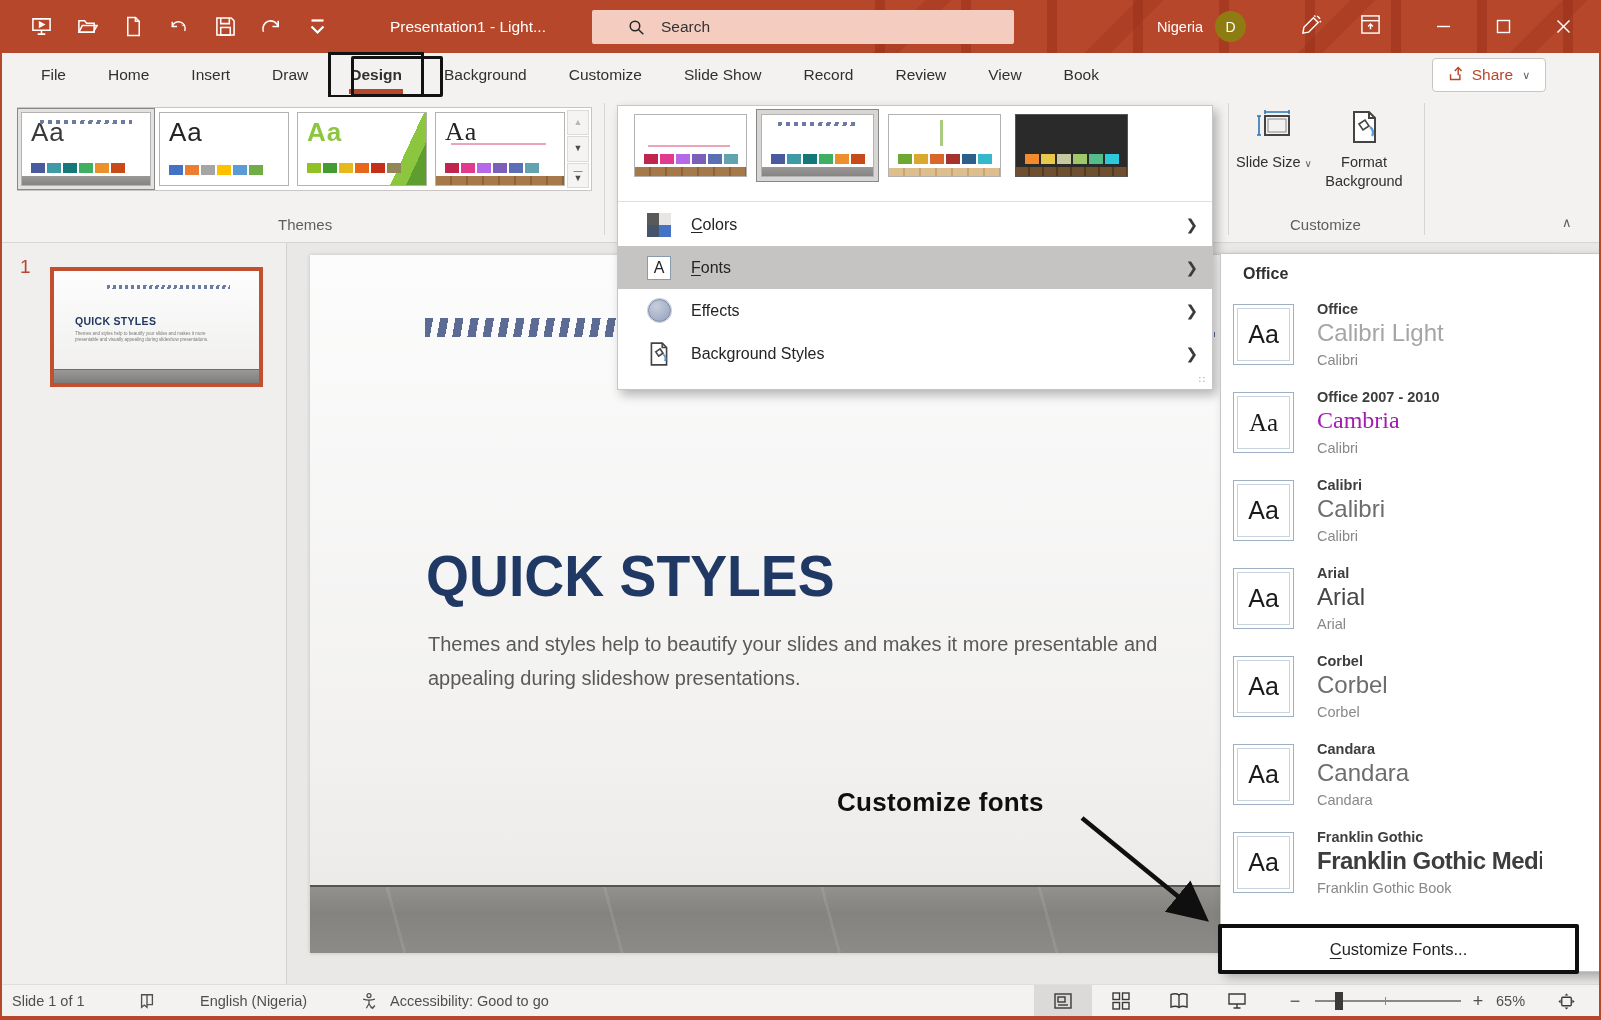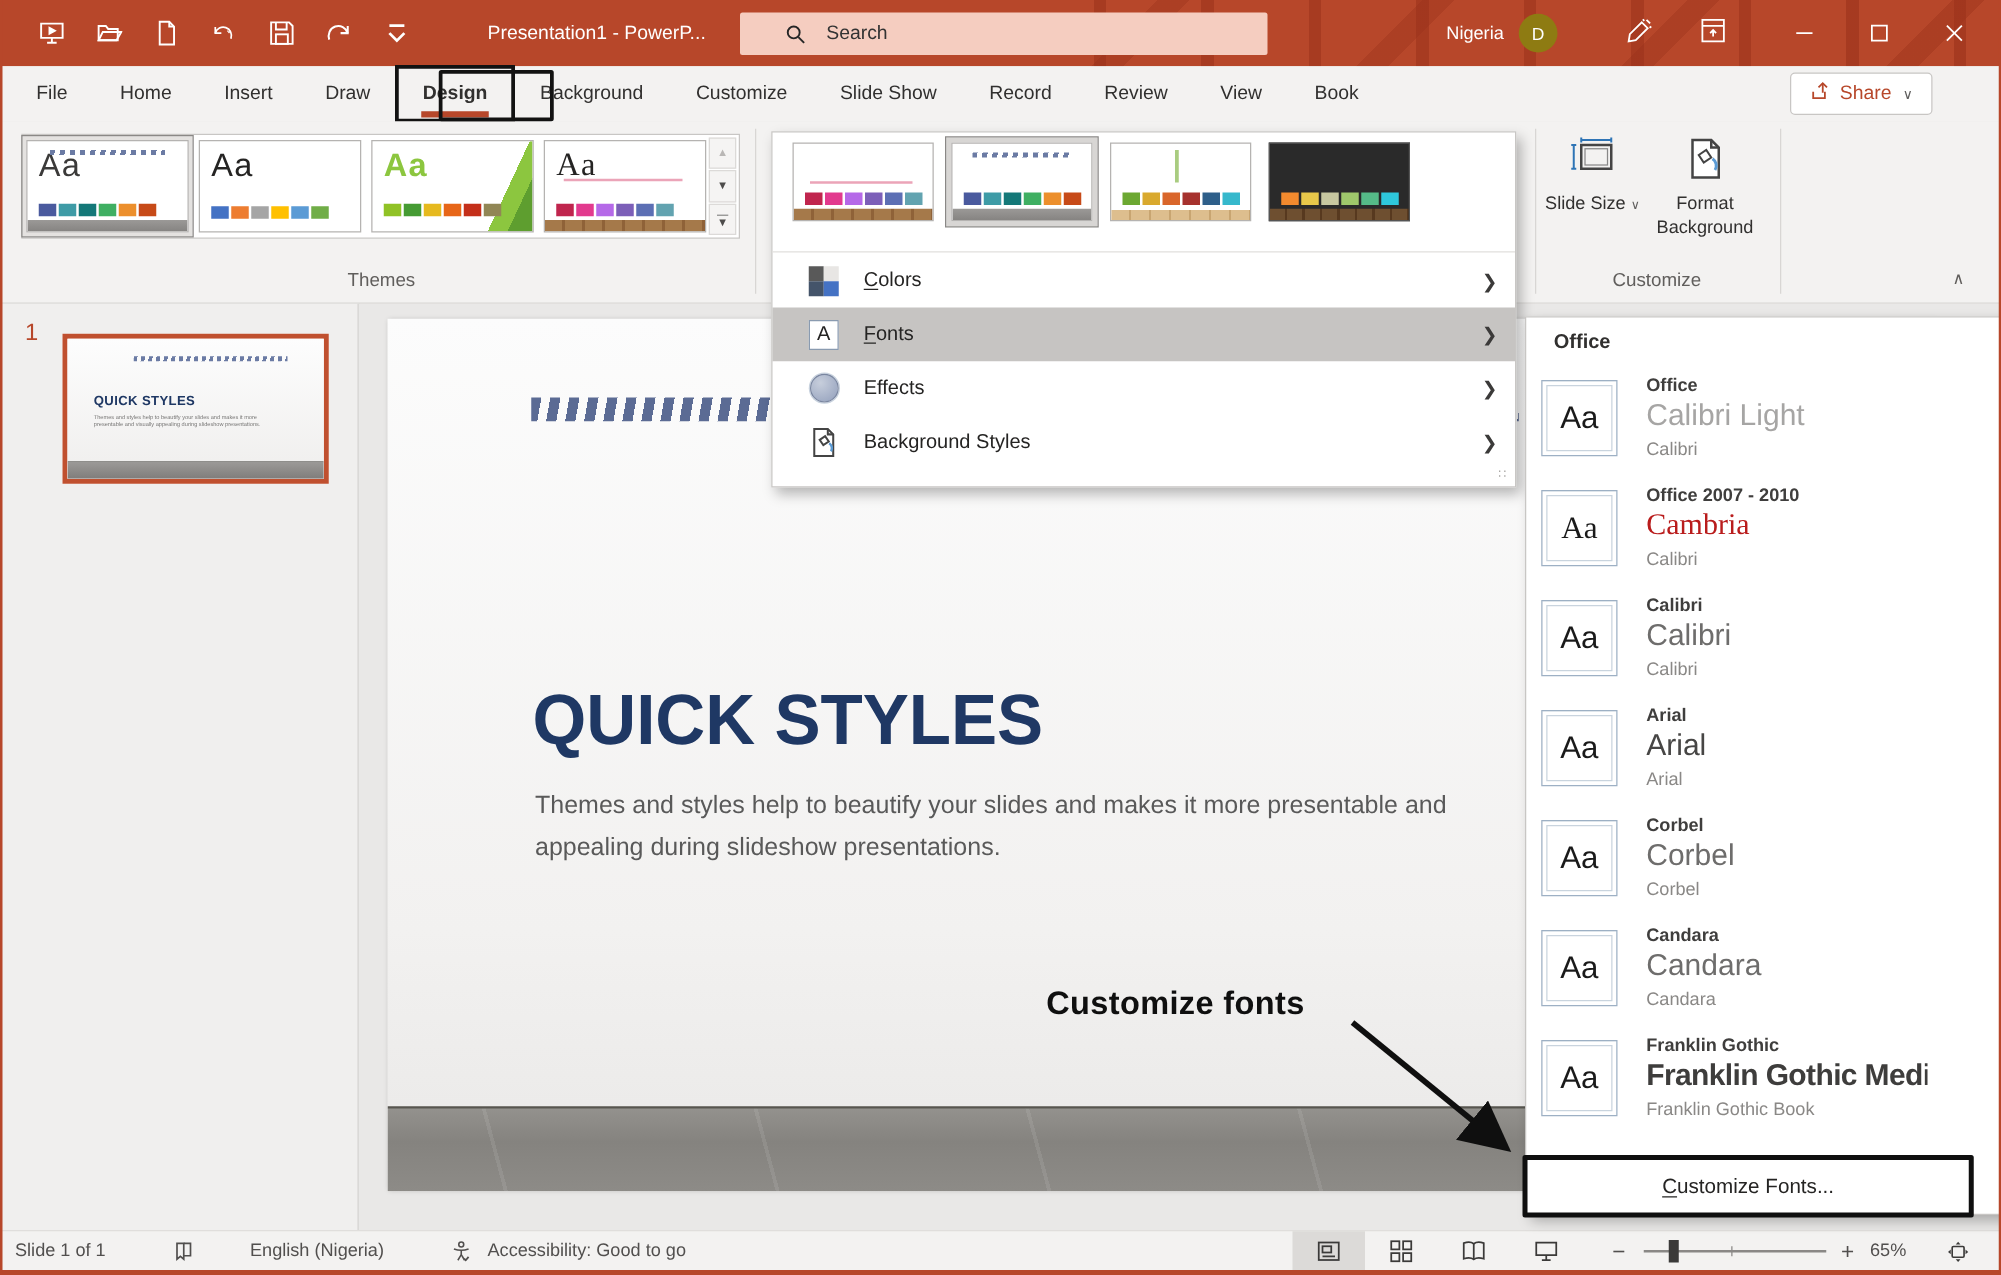--- a/index.html
+++ b/index.html
@@ -32,21 +32,21 @@
   #avatar { width:31px; height:31px; border-radius:50%; background:#8E7B12; color:#fff; font-size:14px; display:flex;
     align-items:center; justify-content:center; }
   #titlebar-icons { position:absolute; right:220px; top:0; height:53px; display:flex; align-items:center; gap:38px; z-index:2; }
   .tb-icon { color:#fff; cursor:pointer; } .tb-icon svg{ width:21px; height:21px; }
   #window-controls { position:absolute; right:8px; top:0; height:53px; display:flex; z-index:2; }
   .winctl { width:60px; height:53px; display:flex; align-items:center; justify-content:center; color:#fff; cursor:pointer; }
   .winctl svg { width:15px; height:15px; }
 
   
   #tabrow { position:absolute; left:0; top:53px; width:1601px; height:44px; background:#F3F2F1; display:flex; align-items:center; }
-  #tab-strip { display:flex; align-items:stretch; height:44px; padding-left:8px; }
+  #tab-strip { display:flex; align-items:stretch; height:44px; padding-left:8px;margin-left:12px; }
   .tab { padding:0 21px; font-size:15.5px; color:#31302F; display:flex; align-items:center; cursor:pointer; position:relative; }
   .tab.active { font-weight:bold; outline:3px solid #121212; outline-offset:-2px; }
   .tab.active::after { content:""; position:absolute; left:50%; transform:translateX(-50%); bottom:3px; width:54px; height:5px; background:#B7472A; }
   #share-btn { position:absolute; right:55px; top:5px; width:114px; height:34px; background:#fff; border:1px solid #C8C6C4; border-radius:4px;
     display:flex; align-items:center; justify-content:center; gap:7px; cursor:pointer; }
   #share-btn .share-glyph { color:#B7472A; } #share-btn .share-glyph svg{ width:17px; height:17px; }
   #share-btn .share-label { color:#B7472A; font-size:15.5px; font-weight:normal; }
   #share-btn .share-caret { color:#5f5e5d; font-size:11px; margin-left:2px; }
 
   
@@ -115,21 +115,21 @@
   #fonts-header { font-size:16px; font-weight:bold; color:#31302F; margin:11px 0 0 22px; }
   #scheme-list { position:absolute; left:0; top:40px; width:320px; }
   .scheme { height:88px; position:relative; cursor:pointer; }
   .scheme-box { position:absolute; left:12px; top:10px; width:61px; height:61px; background:#fff; border:1px solid #9DB0C4;
     box-shadow:inset 0 0 0 3px #fff, inset 0 0 0 4px #C9D4DE; display:flex; align-items:center; justify-content:center;
     font-size:25px; color:#1a1a1a; }
   .scheme-box.serif { font-family:"Liberation Serif", serif; }
   .scheme-name { position:absolute; left:96px; top:7px; font-size:14.5px; font-weight:bold; color:#3F3E3D; white-space:nowrap; }
   .scheme-heading { position:absolute; left:96px; top:25px; font-size:24px; color:#6E6D6C; white-space:nowrap; overflow:hidden; width:225px; }
   .scheme-heading.light { color:#A6A5A4; }
-  .scheme-heading.serif { font-family:"Liberation Serif", serif; color:#b91c1c; }
+  .scheme-heading.serif { font-family:"Liberation Serif", serif; color:#a21caf; }
   .scheme-heading.dark { color:#474645; }
   .scheme-heading.bold { font-weight:bold; color:#3E3D3C; letter-spacing:-.5px; }
   .scheme-body { position:absolute; left:96px; top:58px; font-size:14.5px; color:#8A8886; white-space:nowrap; }
   #fonts-scrollbar { position:absolute; right:3px; top:3px; width:24px; height:666px; background:#FAFAFA; border:1px solid #E1DFDD; }
   #fsb-up { position:absolute; left:0; top:0; width:100%; height:25px; background:#F1F0EF; border-bottom:1px solid #C8C6C4;
     display:flex; align-items:center; justify-content:center; font-size:9px; color:#3b3a39; cursor:pointer; }
   #fsb-thumb { position:absolute; left:0; top:27px; width:100%; height:178px; background:#E3E1DF; border:1px solid #A8A6A4; cursor:pointer; }
   #fsb-down { position:absolute; left:0; bottom:0; width:100%; height:25px; background:#F1F0EF; border-top:1px solid #C8C6C4;
     display:flex; align-items:center; justify-content:center; font-size:9px; color:#3b3a39; cursor:pointer; }
   #customize-fonts-btn { position:absolute; left:-3px; bottom:-3px; width:361px; height:50px; background:#fff;
@@ -236,21 +236,21 @@
           <path d="M18 11C16.5 6.5 12 4 7.5 5.5S1 12 2.5 16.5"></path>
         </svg>
       </div>
       <div class="qat-btn">
         <svg viewBox="0 0 14 14" fill="none" stroke="currentColor" stroke-width="1.5">
           <path d="M3 3h8"></path>
           <path d="M3 7l4 4 4-4"></path>
         </svg>
       </div>
     </div>
-  <div id="title-text">Presentation1  -  PowerP...</div>
+  <div id="title-text">Presentation1  -  Light...</div>
   <div id="search-box">
     <svg viewBox="0 0 20 20" fill="none" stroke="#262626" stroke-width="1.8">
       <circle cx="8.2" cy="8.2" r="5.6"></circle>
         <line x1="12.6" y1="12.6" x2="18" y2="18"></line>
       </svg>
     <input id="search-input" readonly="" placeholder="Search" style="">
   </div>
   <div id="user-area">
     <span id="user-name">Nigeria</span>
     <span id="avatar">D</span>

